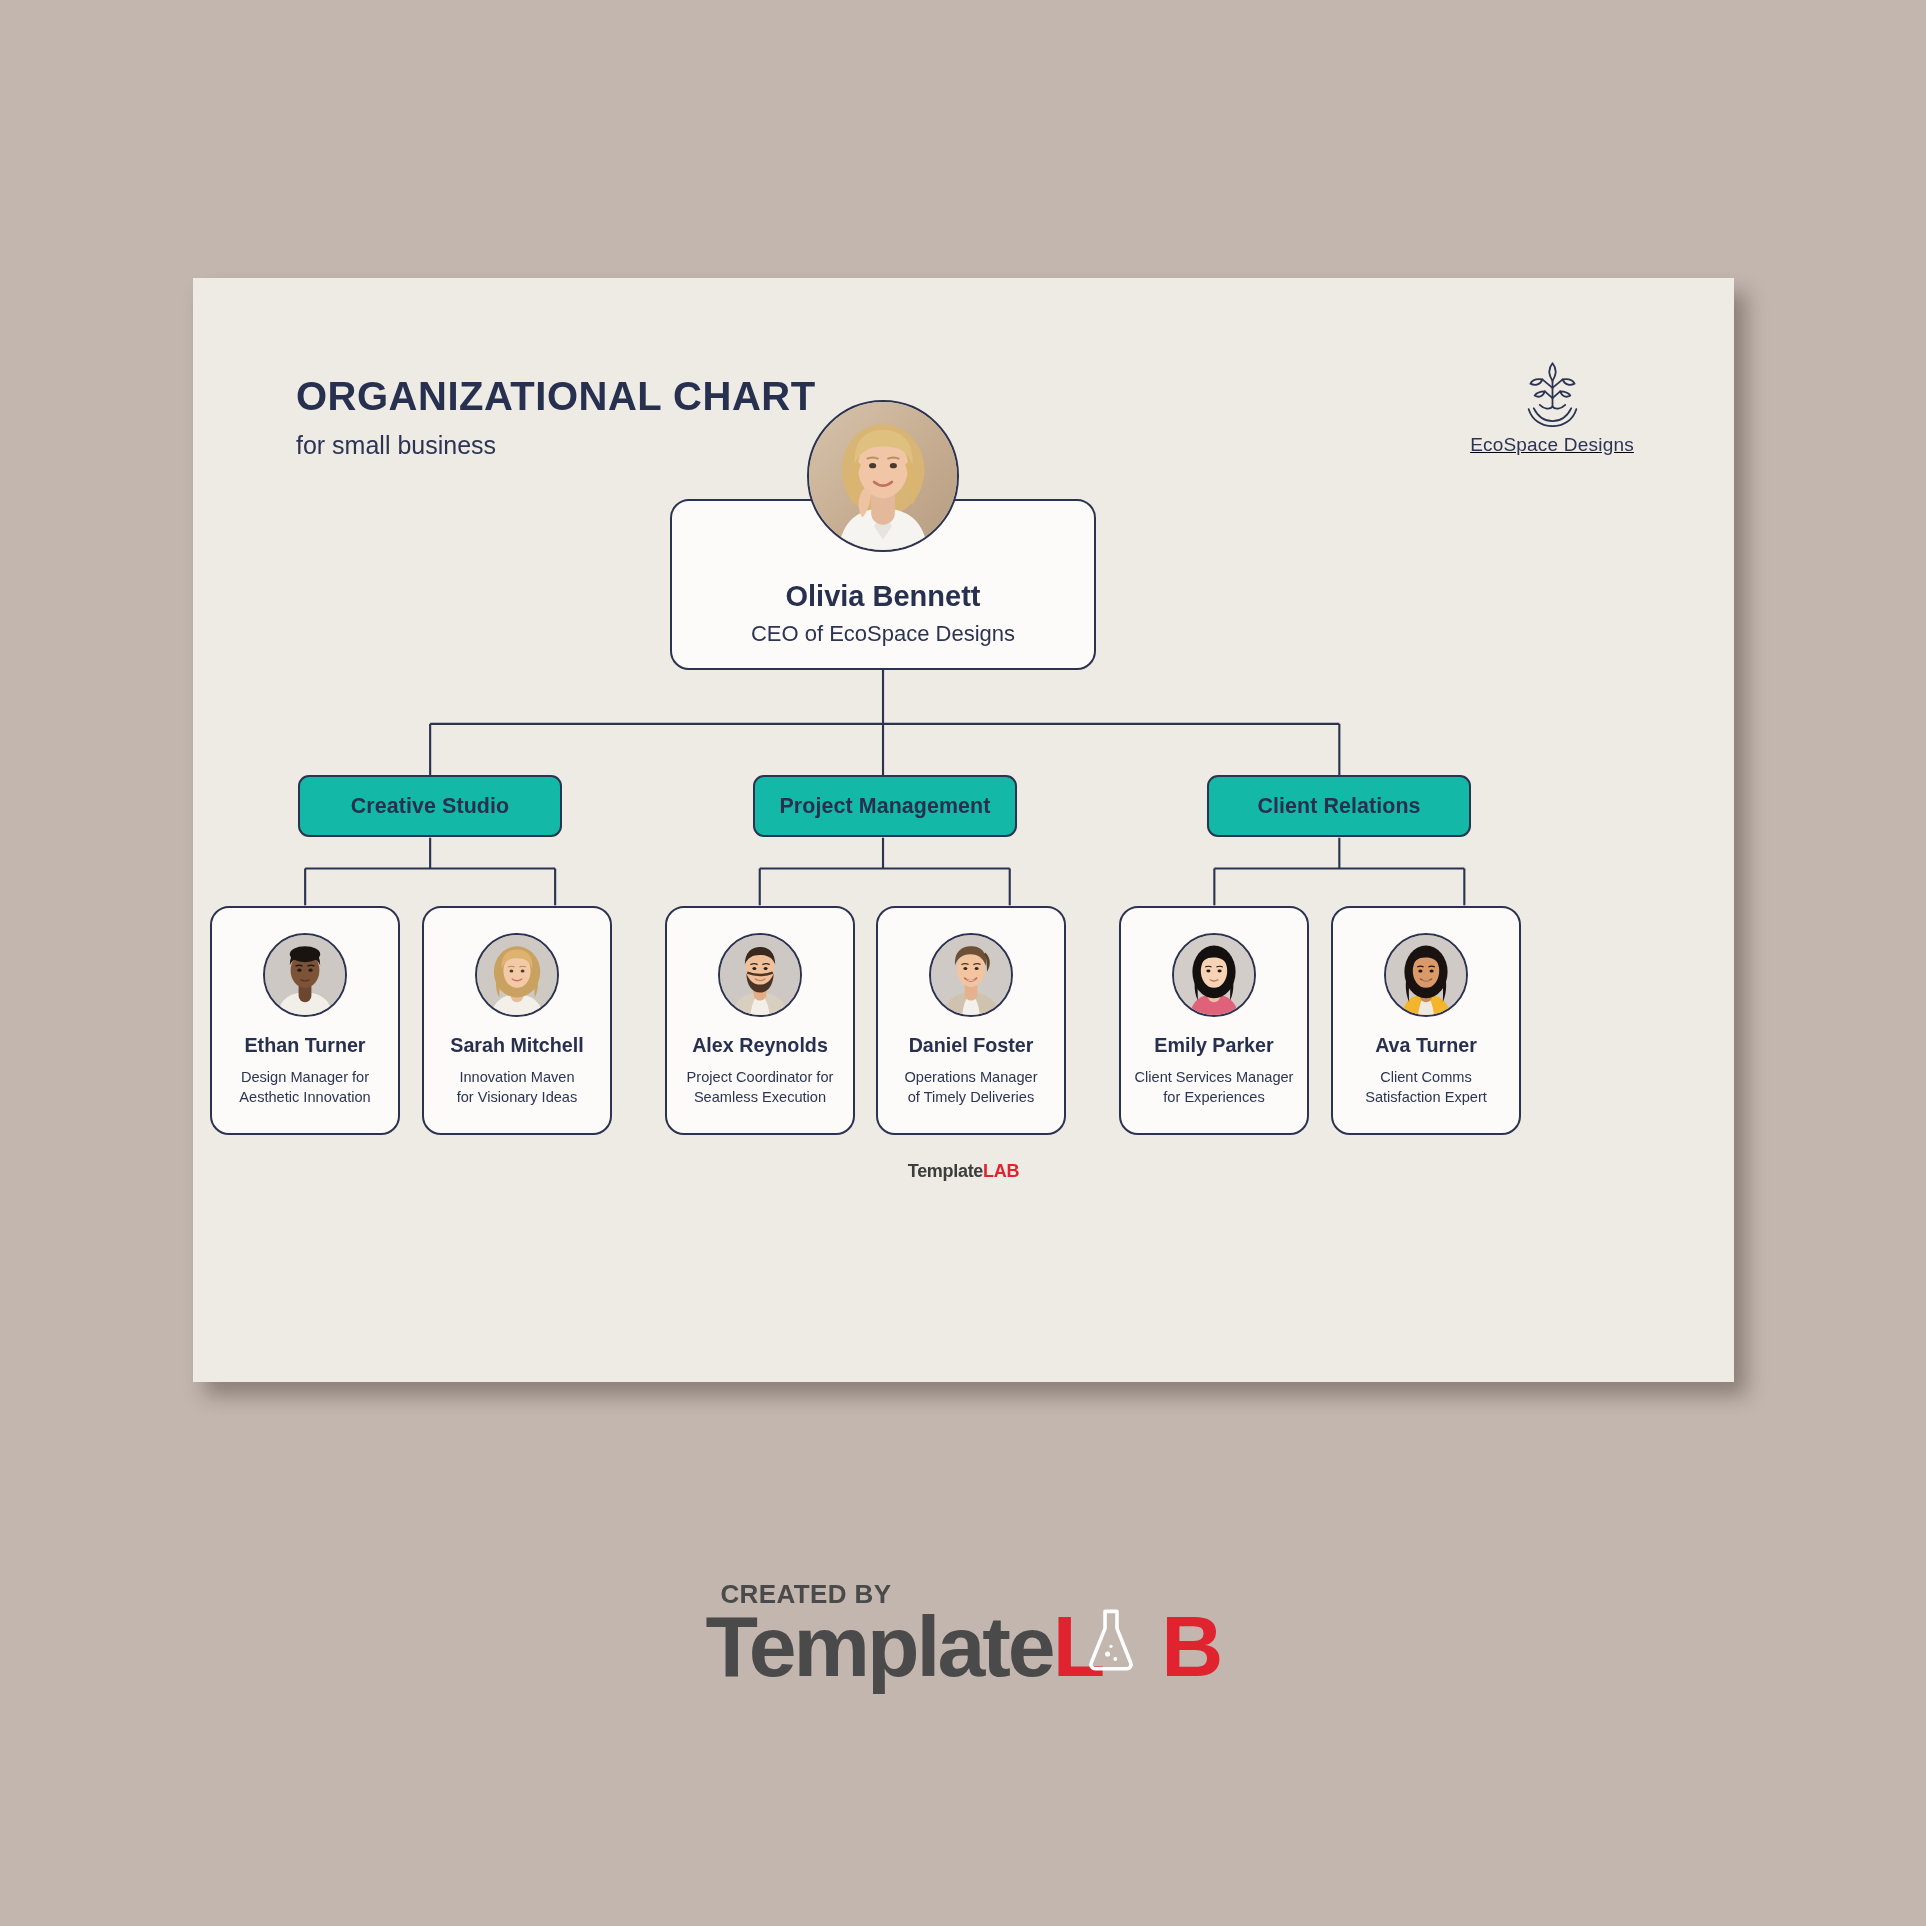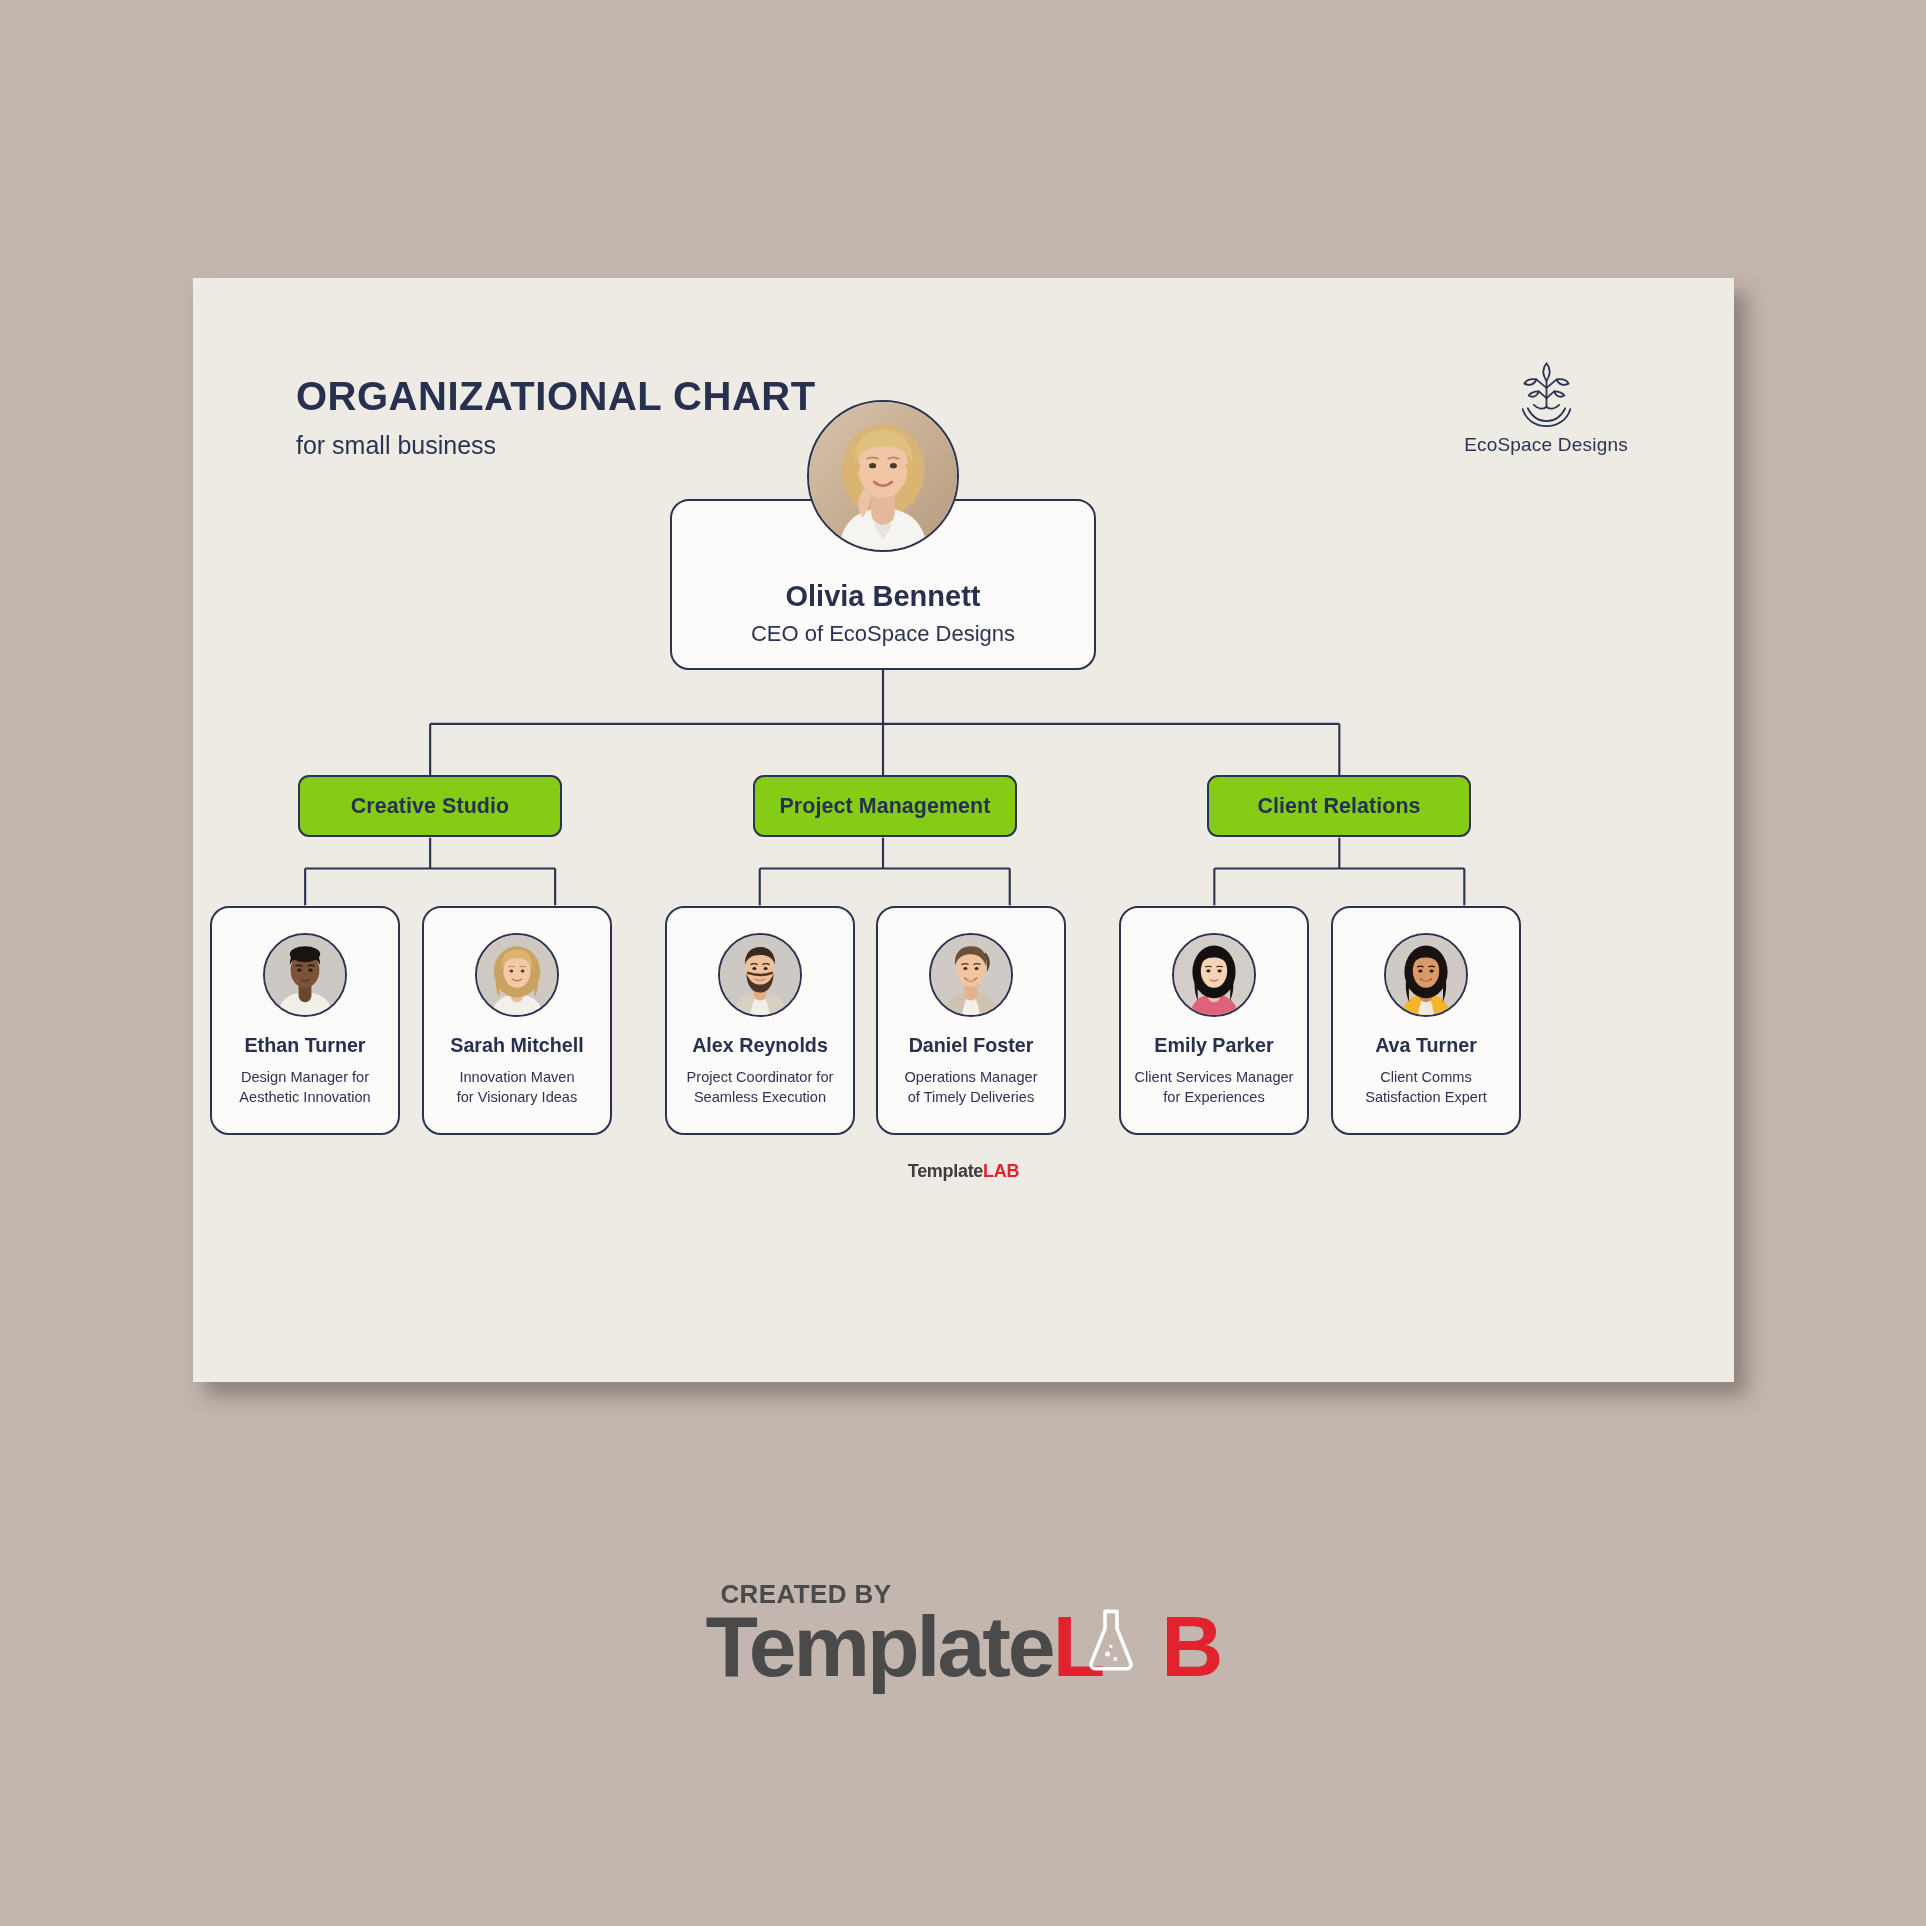--- a/index.html
+++ b/index.html
@@ -51,24 +51,25 @@
   #page-subtitle {
     margin-top: 17px;
     font-size: 25px;
     font-weight: 400;
     color: #2c3453;
     line-height: 1;
   }
 
   #brand-logo {
     position: absolute;
-    right: 98px;
+    right: 92px;
     top: 81px;
     width: 180px;
     text-align: center;
+    text-decoration: underline;
   }
 
   #brand-mark { display: block; margin: 0 auto; }
 
   #brand-name {
     margin-top: 6.8px;
     font-size: 19px;
     color: #2c3453;
     letter-spacing: 0.2px;
     white-space: nowrap;
@@ -133,21 +134,21 @@
     font-weight: 400;
     color: #2c3453;
   }
 
   
   .dept-node {
     position: absolute;
     top: 497px;
     width: 264px;
     height: 62px;
-    background: #84cc16;
+    background: #14b8a6;
     border: 2.1px solid #2b3350;
     border-radius: 11px;
     display: flex;
     align-items: center;
     justify-content: center;
   }
   .dept-label {
     font-size: 21.4px;
     font-weight: 700;
     color: #27304f;

